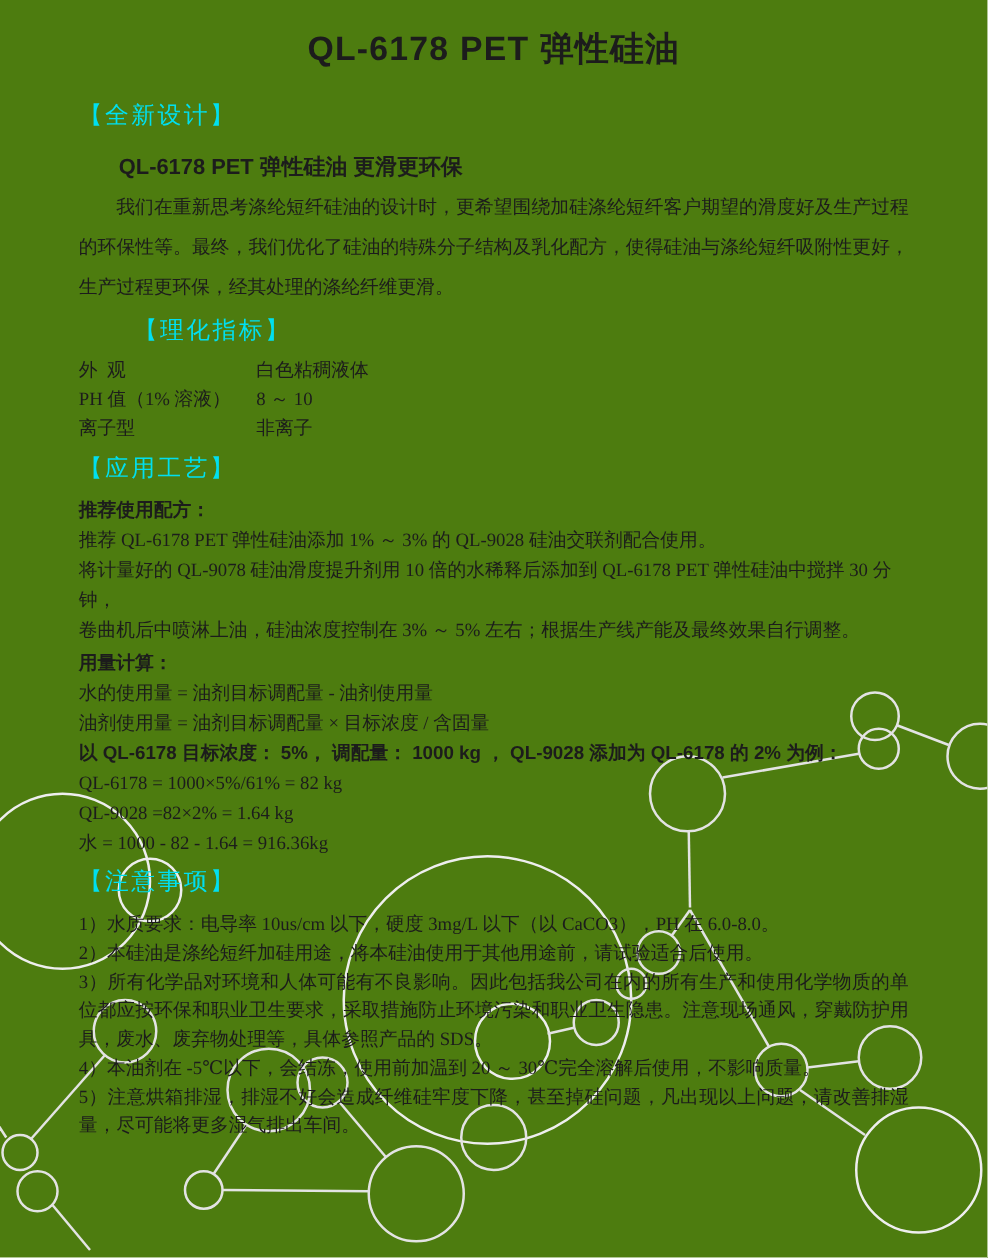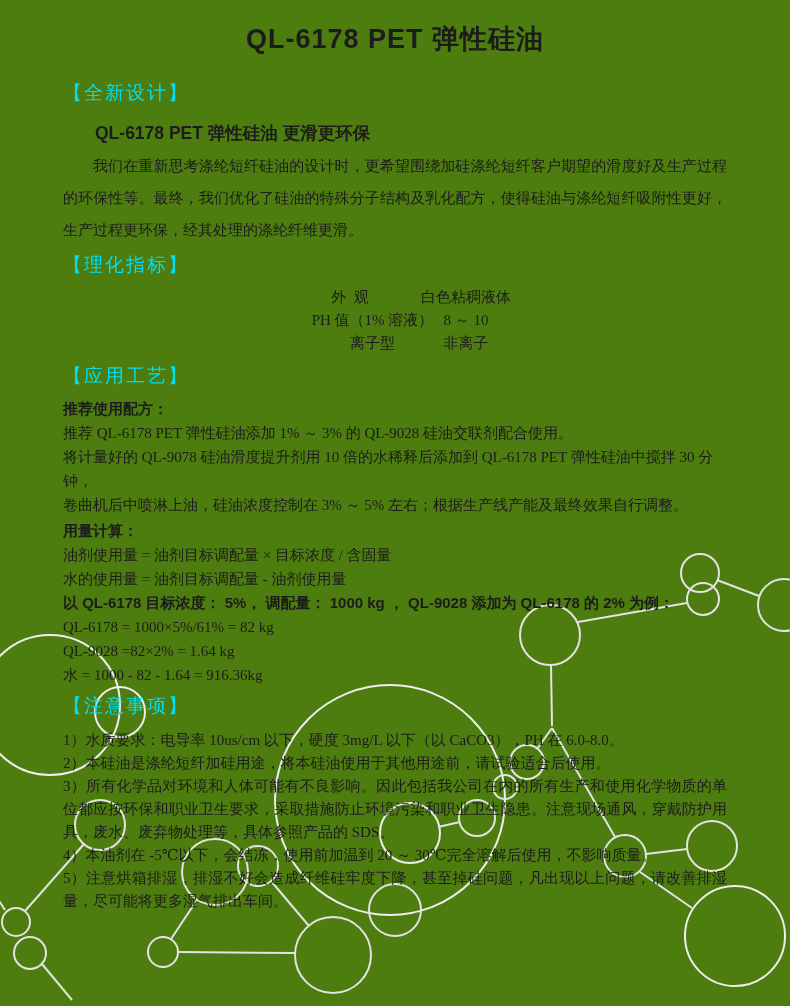--- a/index.html
+++ b/index.html
@@ -17,32 +17,32 @@
   .doc-title {
     margin:0; text-align:center; font-size:27px; line-height:34px;
     font-weight:bold; letter-spacing:1px;
     font-family:"Liberation Sans","DejaVu Sans",sans-serif;
   }
   .sec-heading {
     color:var(--accent); font-size:19px; line-height:26px; letter-spacing:2px;
     font-weight:normal;
   }
   .h-design { margin-top:24px; }
-  .h-specs  { margin-top:6px; }
+  .h-specs  { margin-top:6px;margin-left:44px; }
   .h-app    { margin-top:8px; }
   .h-notes  { margin-top:6px; }
   .subtitle {
     margin:14px 0 0 32px; font-size:17.5px; line-height:26px; font-weight:bold;
     font-family:"Liberation Sans","DejaVu Sans",sans-serif;
   }
   .intro {
     margin:4px 0 0 0; font-size:15px; line-height:32px;
     text-indent:2em; text-align:justify;
   }
-  .spec-table { margin-top:8px;text-align:center; }
+  .spec-table { margin-top:8px; }
   .spec-row { font-size:15px; line-height:23px; }
   .spec-label { display:inline-block; width:142px; white-space:pre; }
   .spec-value { display:inline-block; }
   .bold-line {
     font-size:15px; line-height:24px; font-weight:bold;
     font-family:"Liberation Sans","DejaVu Sans",sans-serif;
   }
   .recipe-title { margin-top:8px; }
   .calc-title { margin-top:2px; }
   .body-line { font-size:15px; line-height:24px; }
@@ -117,22 +117,22 @@
         <span class="spec-label">离子型</span><span class="spec-value">非离子</span>
       </div>
     </div>
 
     <div class="sec-heading h-app">【应用工艺】</div>
     <div class="bold-line recipe-title">推荐使用配方：</div>
     <div class="body-line">推荐 QL-6178 PET 弹性硅油添加 1% ～ 3% 的 QL-9028 硅油交联剂配合使用。</div>
     <div class="body-line">将计量好的 QL-9078 硅油滑度提升剂用 10 倍的水稀释后添加到 QL-6178 PET 弹性硅油中搅拌 30 分钟，</div>
     <div class="body-line">卷曲机后中喷淋上油，硅油浓度控制在 3% ～ 5% 左右；根据生产线产能及最终效果自行调整。</div>
     <div class="bold-line calc-title">用量计算：</div>
+    <div class="body-line">水的使用量 = 油剂目标调配量 - 油剂使用量</div>
     <div class="body-line">油剂使用量 = 油剂目标调配量 × 目标浓度 / 含固量</div>
-    <div class="body-line">水的使用量 = 油剂目标调配量 - 油剂使用量</div>
     <div class="bold-line">以 QL-6178 目标浓度： 5%， 调配量： 1000 kg ， QL-9028 添加为 QL-6178 的 2% 为例：</div>
     <div class="body-line">QL-6178 = 1000×5%/61% = 82 kg</div>
     <div class="body-line">QL-9028 =82×2% = 1.64 kg</div>
     <div class="body-line">水 = 1000 - 82 - 1.64 = 916.36kg</div>
 
     <div class="sec-heading h-notes">【注意事项】</div>
     <div class="notes-block">
       <div class="note-item">1）水质要求：电导率 10us/cm 以下，硬度 3mg/L 以下（以 CaCO3），PH 在 6.0-8.0。</div>
       <div class="note-item">2）本硅油是涤纶短纤加硅用途，将本硅油使用于其他用途前，请试验适合后使用。</div>
       <div class="note-item">3）所有化学品对环境和人体可能有不良影响。因此包括我公司在内的所有生产和使用化学物质的单位都应按环保和职业卫生要求，采取措施防止环境污染和职业卫生隐患。注意现场通风，穿戴防护用具，废水、废弃物处理等，具体参照产品的 SDS。</div>

